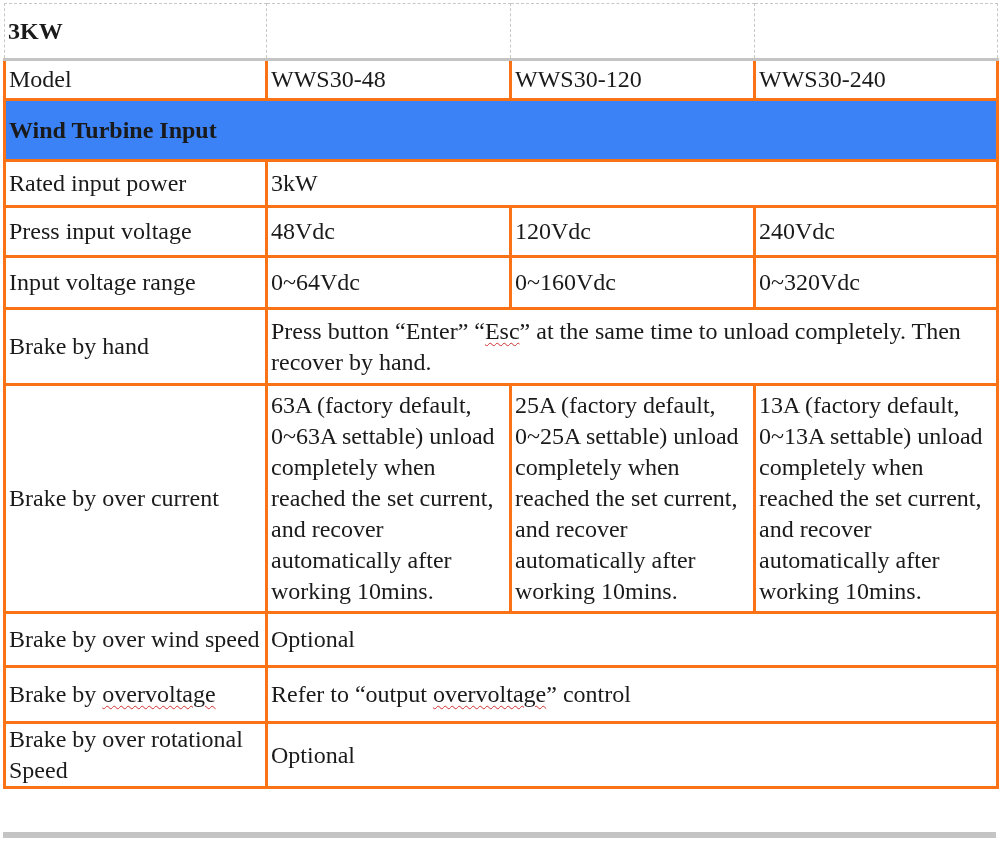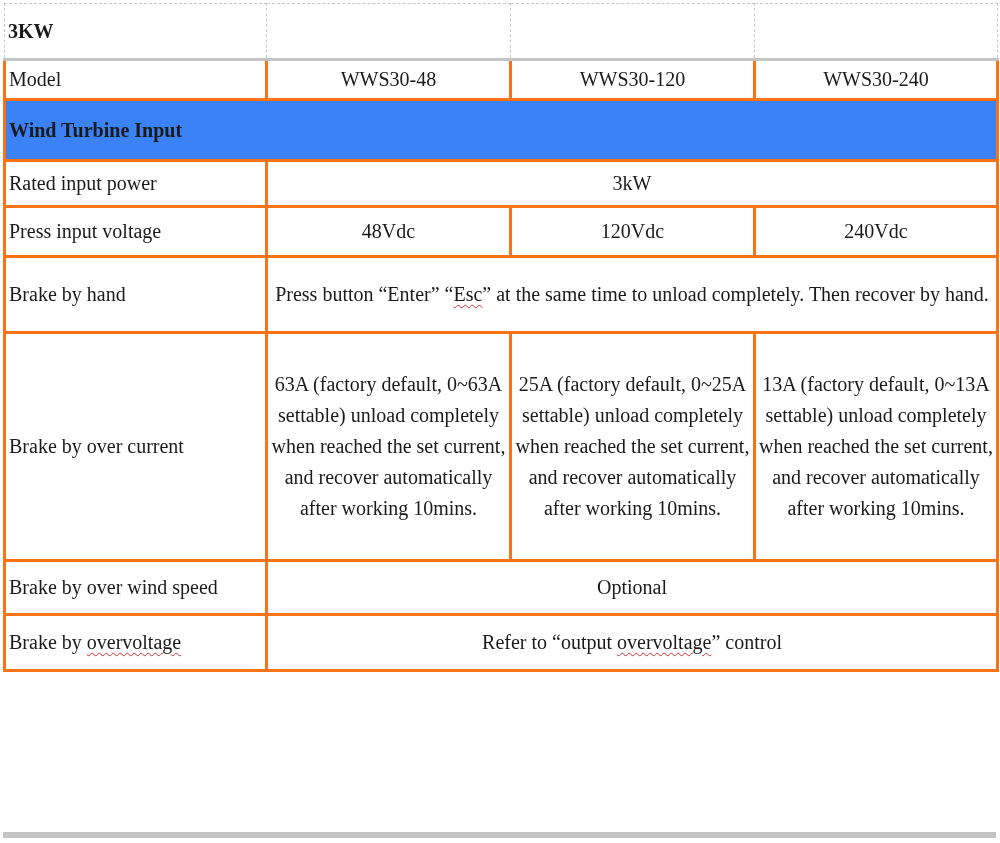--- a/index.html
+++ b/index.html
@@ -1,21 +1,21 @@
 <!DOCTYPE html>
 <html><head>
 <meta charset="utf-8">
 <style>
   html, body { margin: 0; padding: 0; background: #ffffff; }
   body { width: 1000px; height: 843px; overflow: hidden; position: relative; }
   .wrap { position: absolute; left: 3px; top: 3px; width: 993px; }
   table { border-collapse: collapse; width: 993px; table-layout: fixed;
-          font-family: "Liberation Serif", "DejaVu Serif", serif; font-size: 20px; color: #1a1a1a; }
+          font-family: "Liberation Serif", "DejaVu Serif", serif; font-size: 24px; color: #1a1a1a; }
   td { border: 3px solid #f97316; padding: 0 3px; vertical-align: middle; line-height: 31px; }
-  td.c { text-align: center; }
+  td.c { text-align: left; }
   tr.top td { border: 1px dashed #c8c8c8; border-bottom: 3px solid #c4c4c4; height: 54px; }
   tr.section td { background: #3b82f6; font-weight: bold; height: 58px; }
   td.title { font-weight: bold; }
   .squig { text-decoration: underline wavy #d03030; text-decoration-thickness: 1px; text-underline-offset: 3px; }
   .bottom-bar { position: absolute; left: 3px; top: 832px; width: 993px; height: 6px; background: #c4c4c4; }
 </style>
 </head>
 <body>
 
 <div class="wrap">
@@ -45,34 +45,44 @@
   <tr style="height:46px">
     <td>Rated input power</td>
     <td class="c" colspan="3">3kW</td>
   </tr>
   <tr style="height:50px">
     <td>Press input voltage</td>
     <td class="c">48Vdc</td>
     <td class="c">120Vdc</td>
     <td class="c">240Vdc</td>
   </tr>
+  <tr style="height:52px">
+    <td>Input voltage range</td>
+    <td class="c">0~64Vdc</td>
+    <td class="c">0~160Vdc</td>
+    <td class="c">0~320Vdc</td>
+  </tr>
   <tr style="height:76px">
     <td>Brake by hand</td>
     <td class="c" colspan="3"><span>Press button “Enter”    “</span><span class="squig">Esc</span><span>” at the same time to unload completely. Then recover by hand.</span></td>
   </tr>
   <tr style="height:228px">
     <td>Brake by over current</td>
     <td class="c">63A (factory default, 0~63A settable) unload completely when reached the set current, and recover automatically after working 10mins.</td>
     <td class="c">25A (factory default, 0~25A settable) unload completely when reached the set current, and recover automatically after working 10mins.</td>
     <td class="c">13A (factory default, 0~13A settable) unload completely when reached the set current, and recover automatically after working 10mins.</td>
   </tr>
   <tr style="height:54px">
     <td>Brake by over wind speed</td>
     <td class="c" colspan="3">Optional</td>
   </tr>
   <tr style="height:56px">
     <td><span>Brake by </span><span class="squig">overvoltage</span></td>
     <td class="c" colspan="3"><span>Refer to “output </span><span class="squig">overvoltage</span><span>” control</span></td>
   </tr>
+  <tr style="height:64px">
+    <td>Brake by over rotational Speed</td>
+    <td class="c" colspan="3">Optional</td>
+  </tr>
 </tbody>
     </table>
 </div>
 <div class="bottom-bar"></div>
 
 </body></html>

